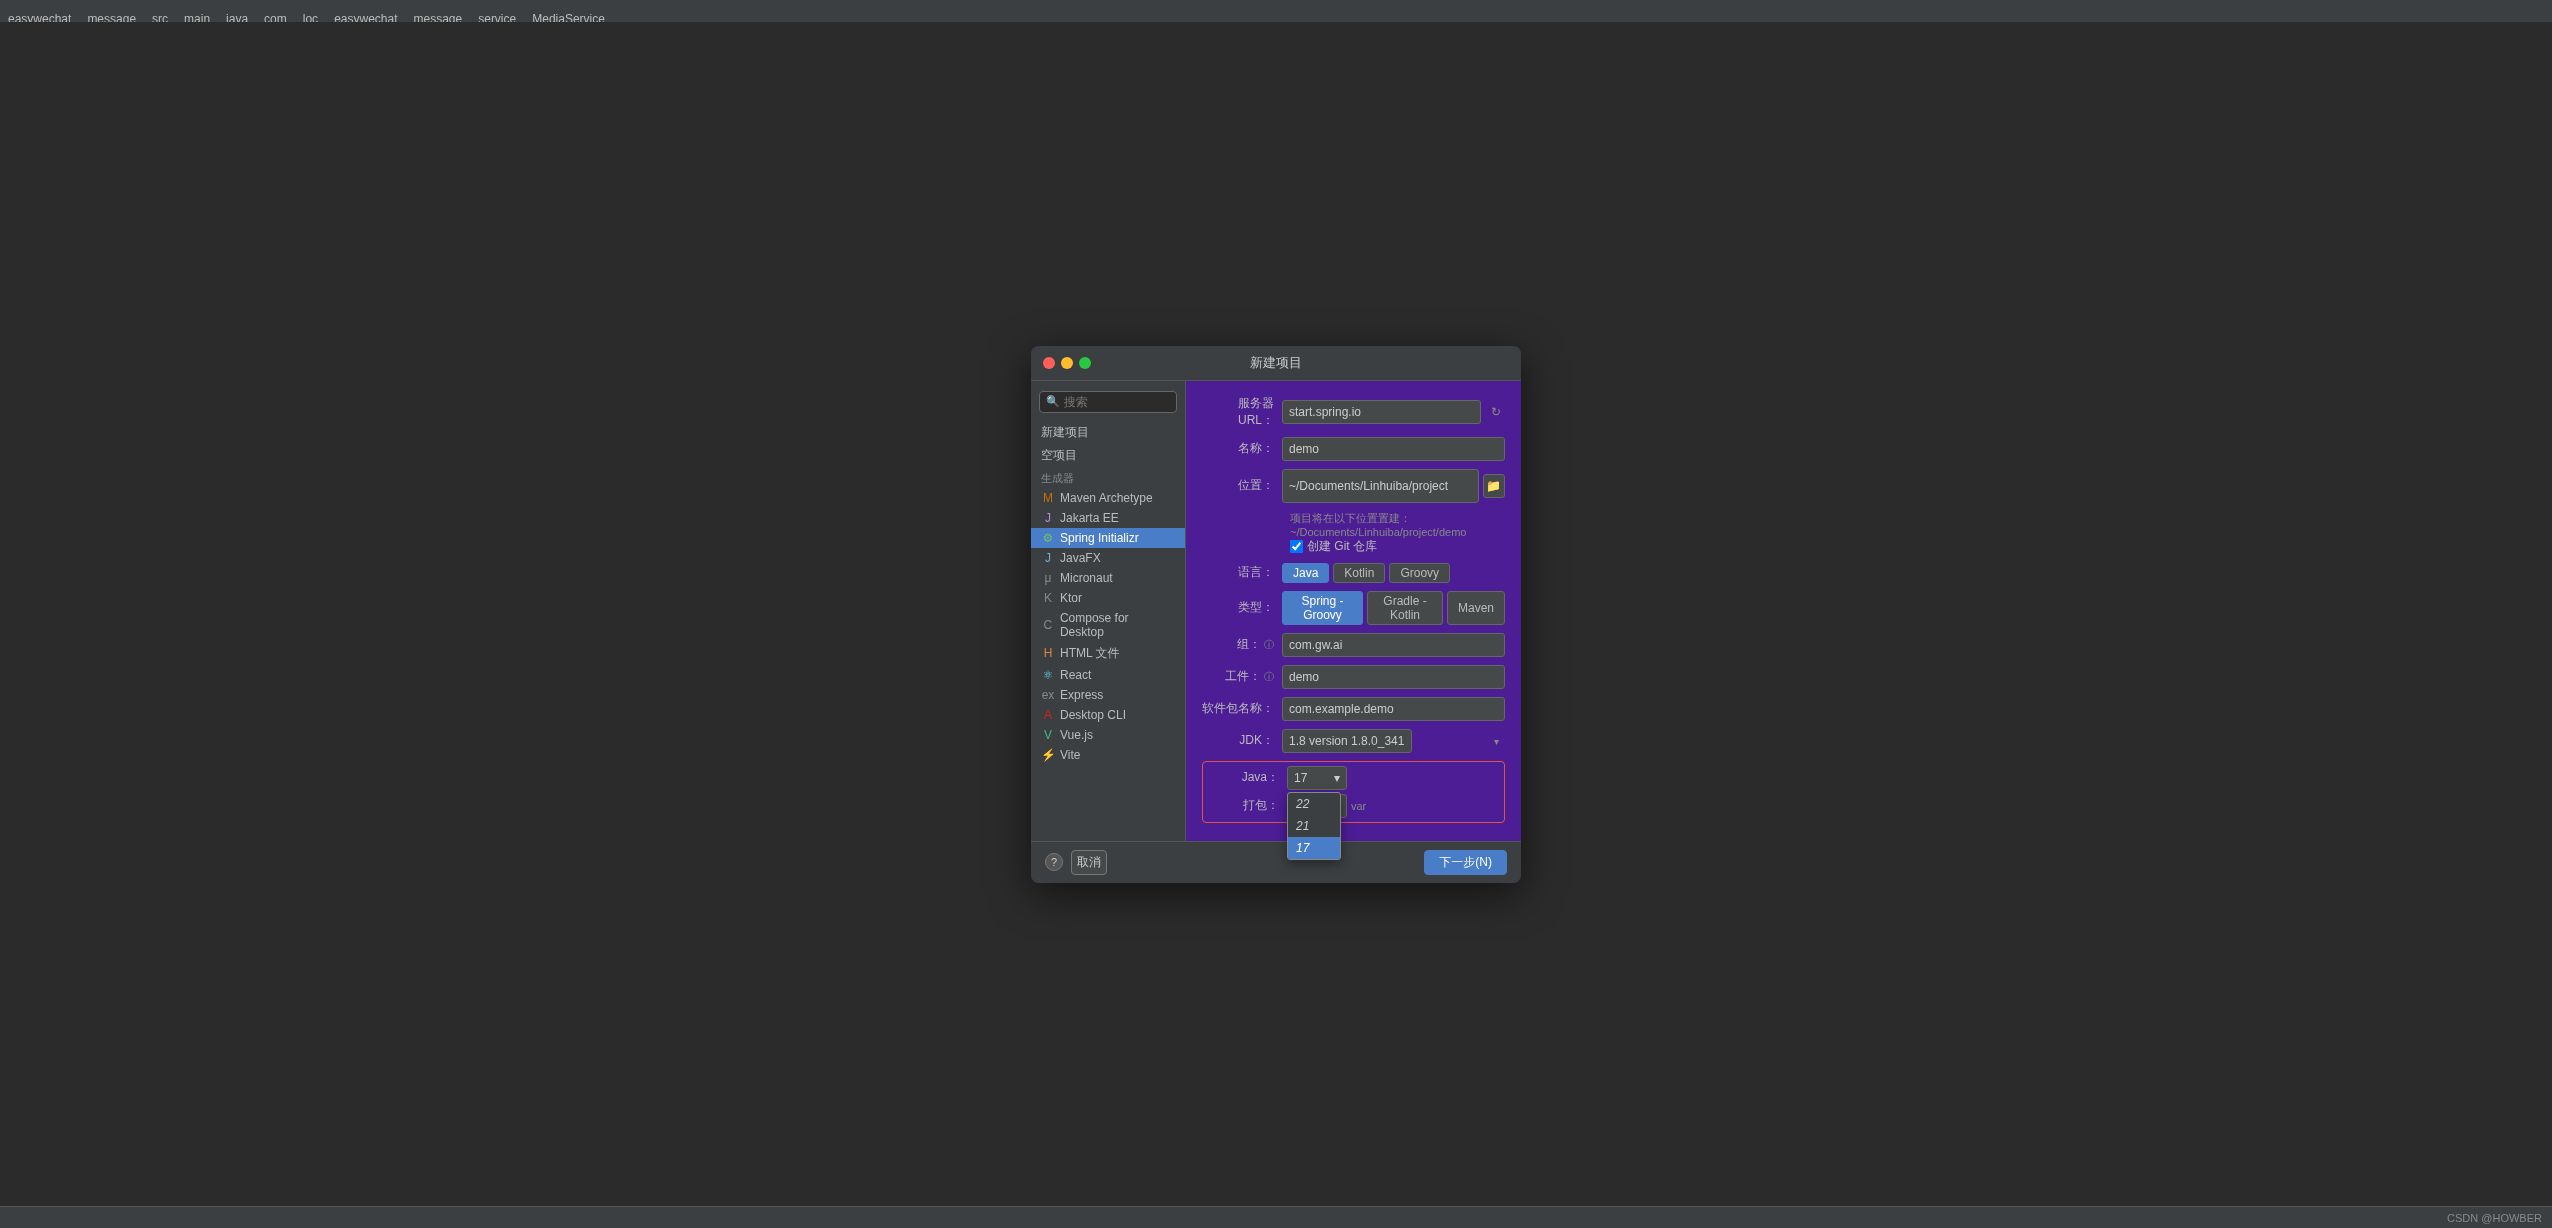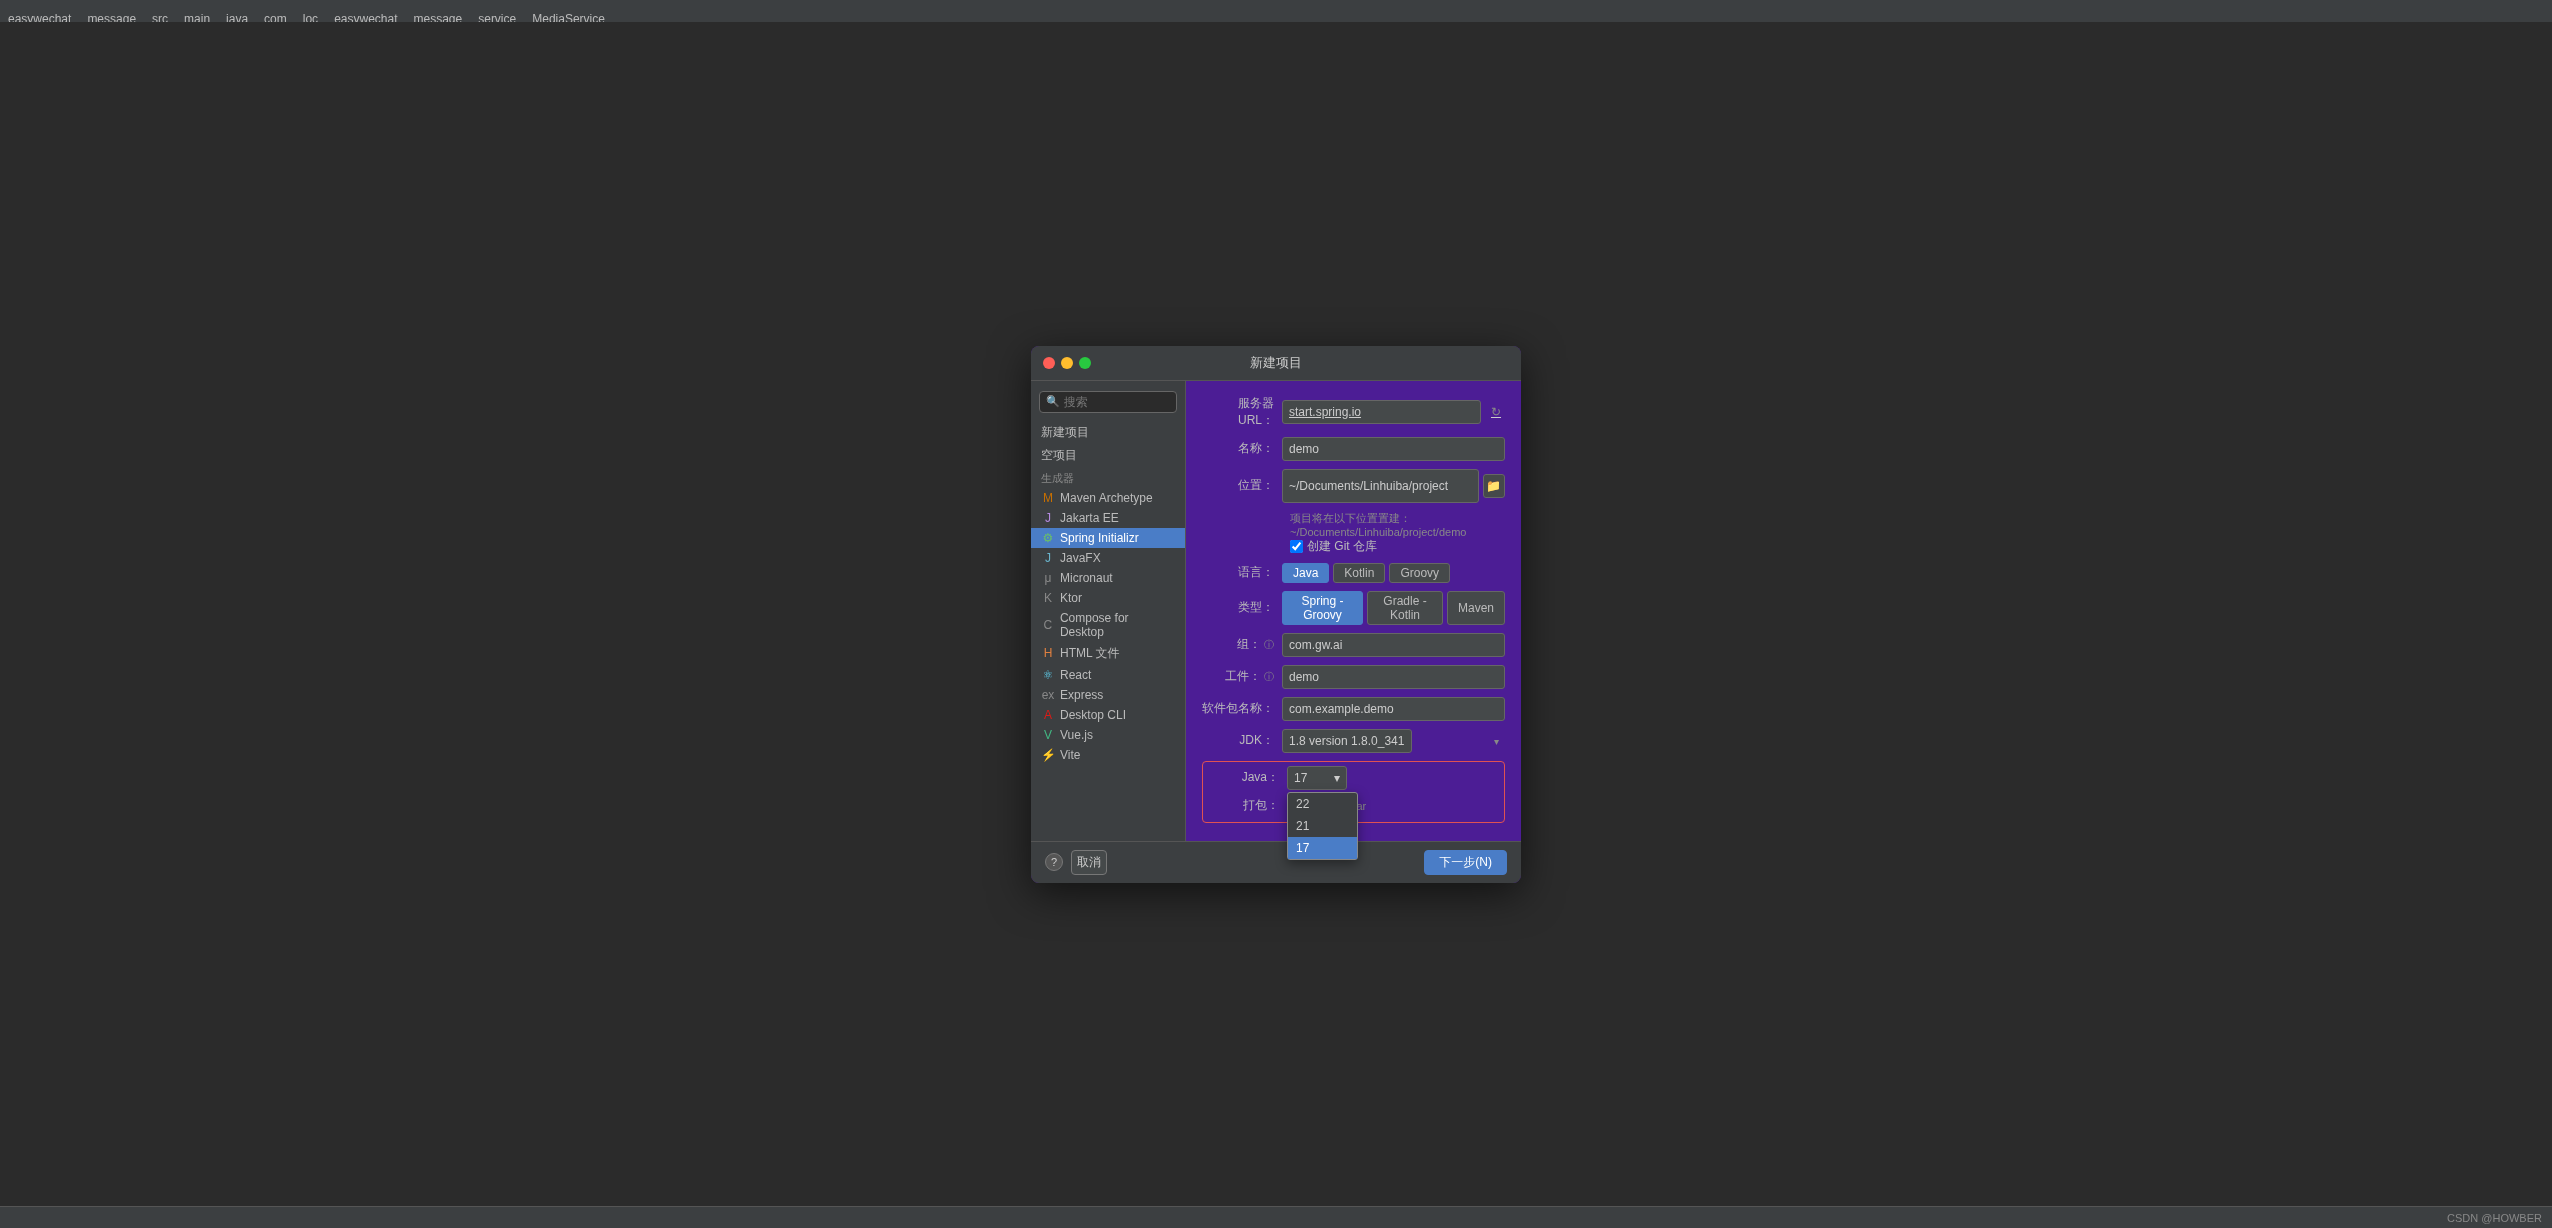--- a/index.html
+++ b/index.html
@@ -188,21 +188,20 @@
       padding: 0 6px;
       font-size: 12px;
       outline: none;
     }
 
     .form-input-row {
       display: flex;
       align-items: center;
       gap: 6px;
       flex: 1;
-      text-decoration: underline;
     }
 
     .url-refresh-btn {
       width: 18px;
       height: 18px;
       background: transparent;
       border: none;
       cursor: pointer;
       color: #888;
       font-size: 12px;
@@ -346,22 +345,23 @@
     }
 
     .java-dropdown-popup {
       position: absolute;
       top: 26px;
       left: 0;
       background: #3c3f41;
       border: 1px solid #888;
       border-radius: 3px;
       z-index: 100;
-      width: 71px;
+      width: 54px;
       box-shadow: 0 4px 12px rgba(0,0,0,0.4);
+      font-style: italic;
     }
 
     .java-option {
       padding: 4px 8px;
       font-size: 12px;
       color: #ccc;
       cursor: pointer;
     }
 
     .java-option.selected {

